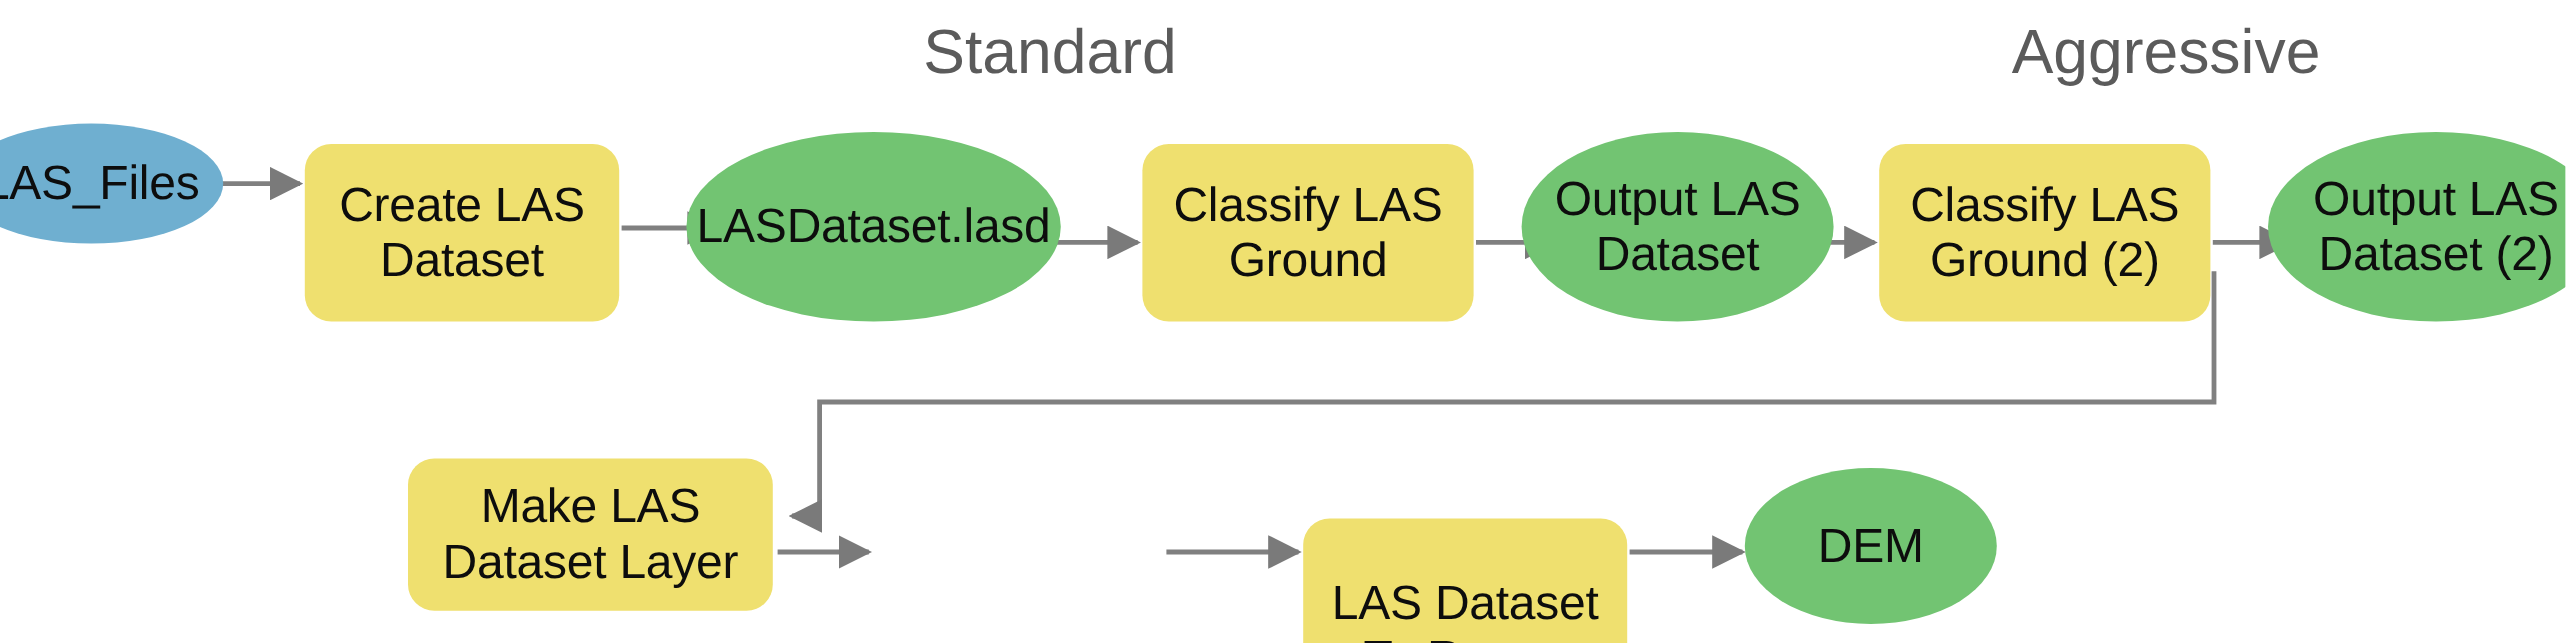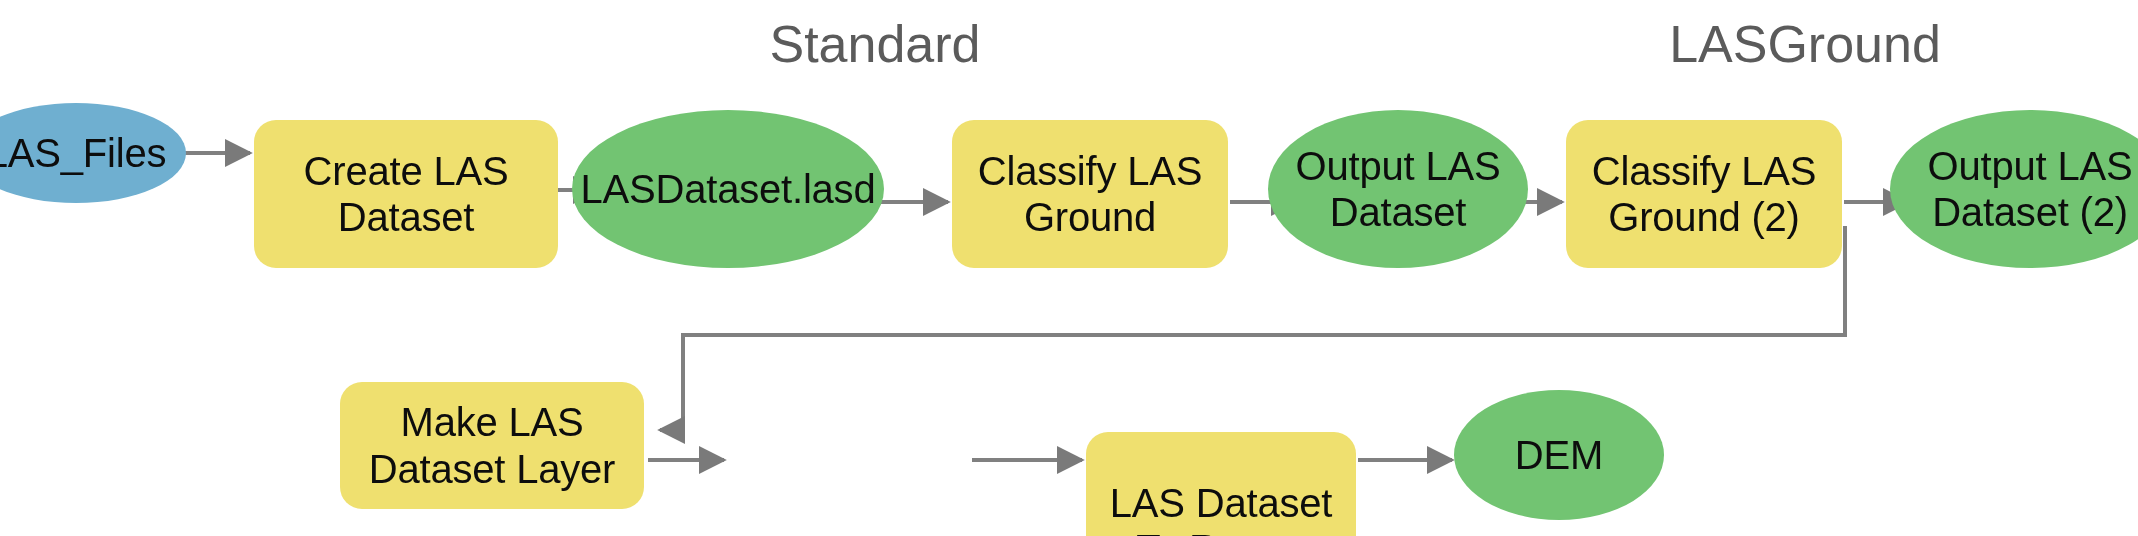--- a/index.html
+++ b/index.html
@@ -85,25 +85,25 @@
 
       <path d="M 1845 226 L 1845 335 L 683 335 L 683 430 L 660 430" marker-end="url(#arrow)"></path>
 
       <line x1="648" y1="460" x2="724" y2="460" marker-end="url(#arrow)"></line>
       <line x1="972" y1="460" x2="1082" y2="460" marker-end="url(#arrow)"></line>
       <line x1="1358" y1="460" x2="1452" y2="460" marker-end="url(#arrow)"></line>
     </g>
   </svg>
 
   <div class="group-label" style="left:875px; top:18px;">Standard</div>
-  <div class="group-label" style="left:1805px; top:18px;">LASGround</div>
+  <div class="group-label" style="left:1805px; top:18px;">Aggressive</div>
 
   <div class="node data-in" style="left:-34px; top:103px; width:220px; height:100px;">LAS_Files</div>
 
-  <div class="node tool" style="left:254px; top:120px; width:304px; height:148px;">Create LAS
+  <div class="node tool" style="left:254px; top:120px; width:262px; height:148px;">Create LAS
 Dataset</div>
 
   <div class="node data-out" style="left:572px; top:110px; width:312px; height:158px;">LASDataset.lasd</div>
 
   <div class="node tool" style="left:952px; top:120px; width:276px; height:148px;">Classify LAS
 Ground</div>
 
   <div class="node data-out" style="left:1268px; top:110px; width:260px; height:158px;">Output LAS
 Dataset</div>
 

